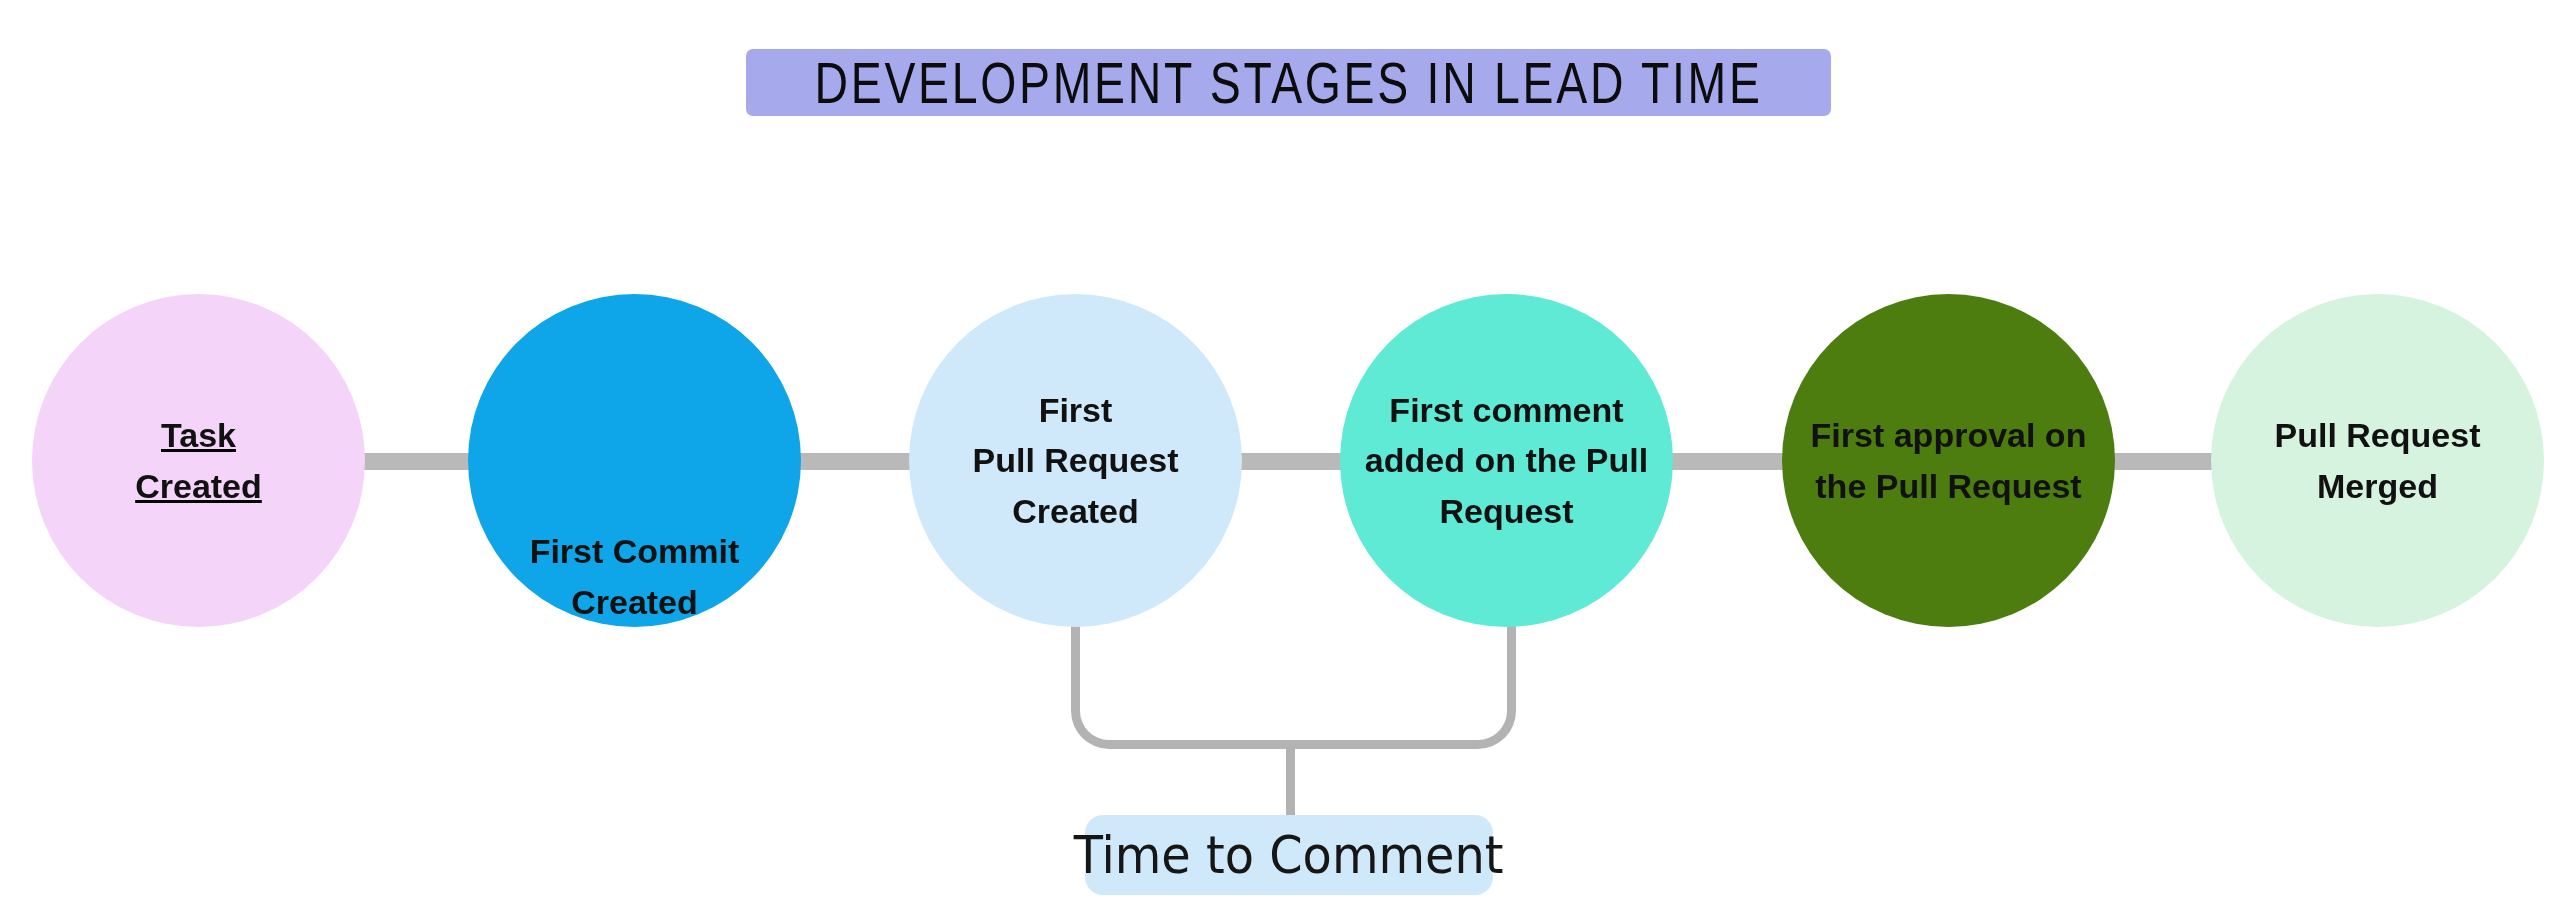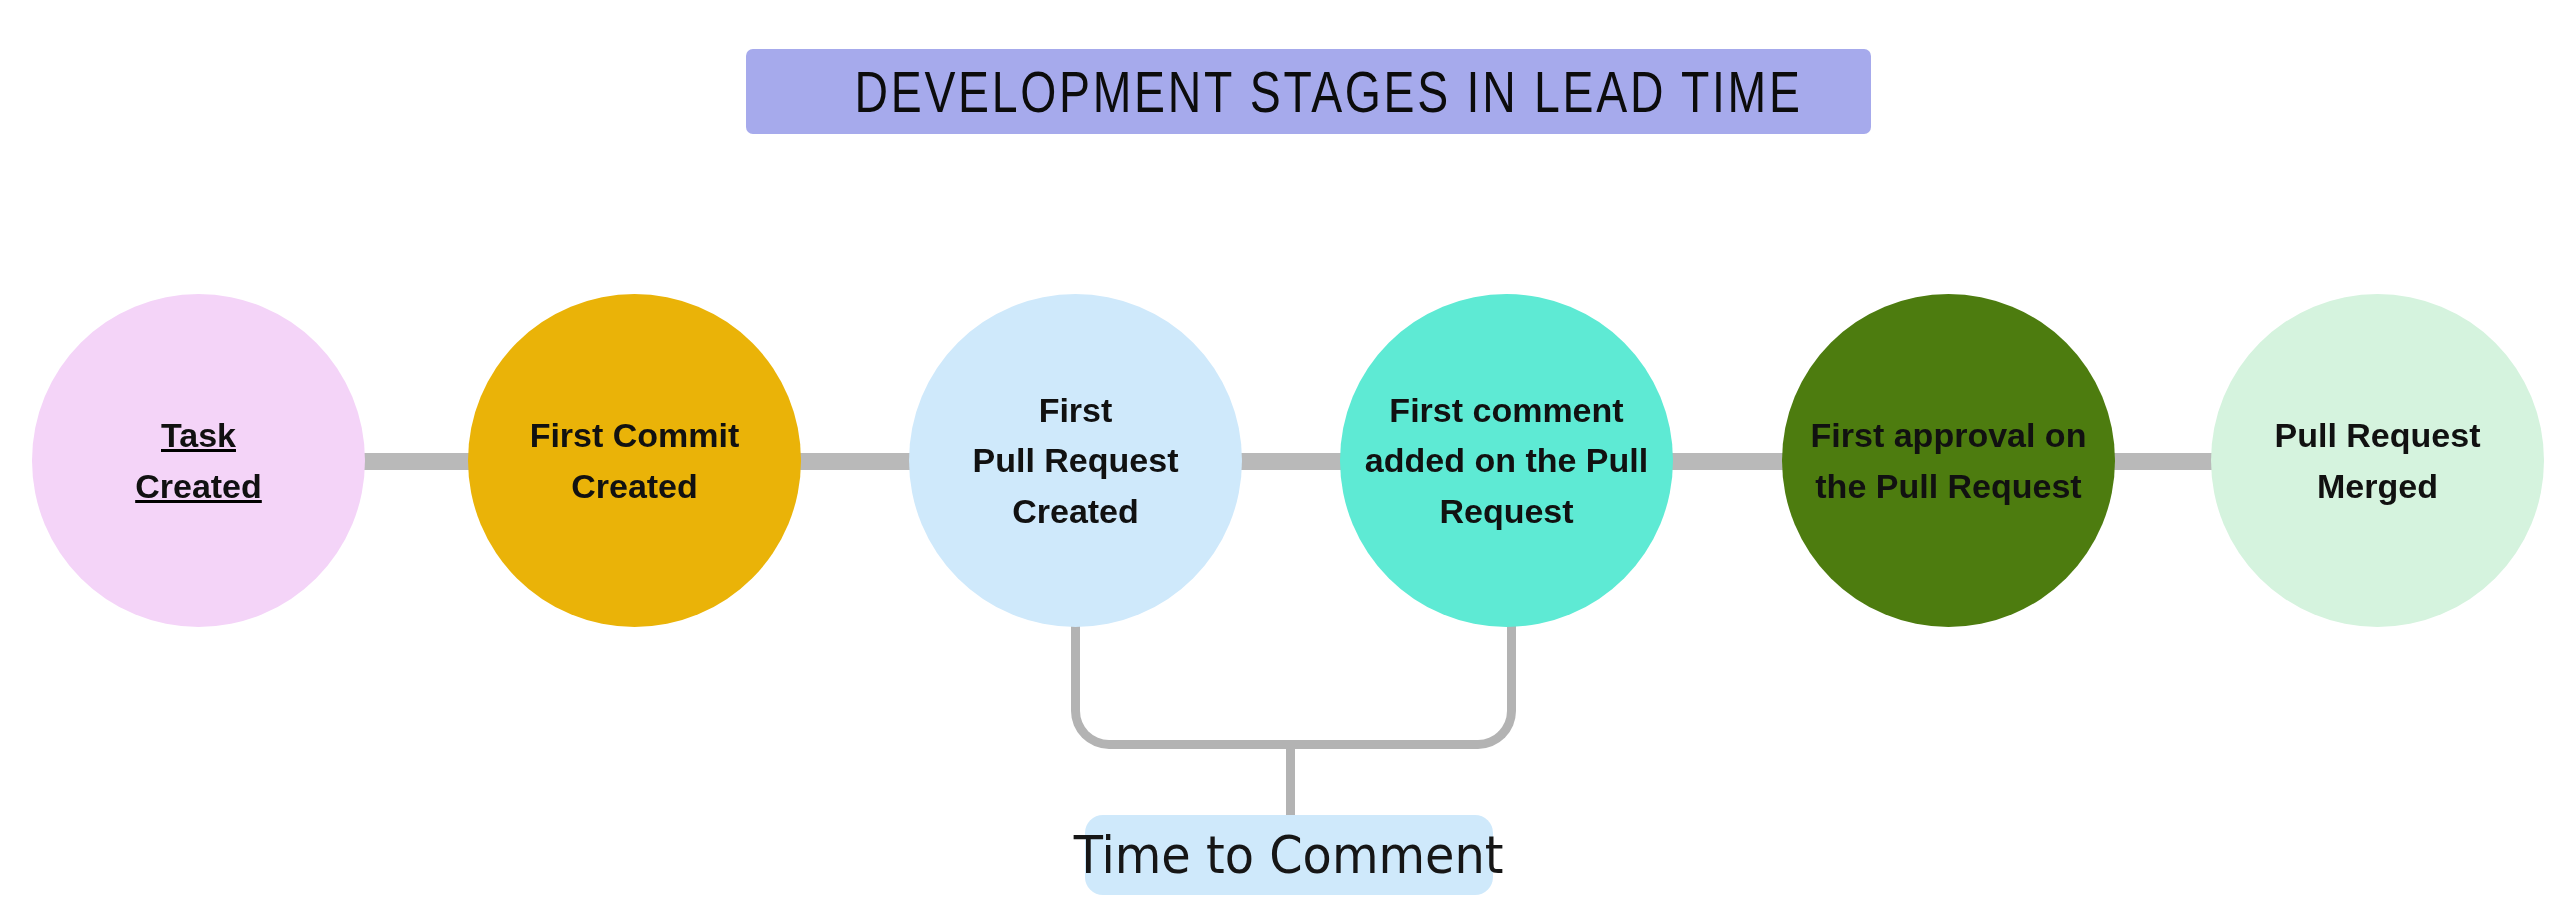--- a/index.html
+++ b/index.html
@@ -9,25 +9,24 @@
     position: relative;
     background: #ffffff;
     overflow: hidden;
     font-family: "Liberation Sans", "DejaVu Sans", sans-serif;
   }
 
   
   .banner {
     position: absolute;
     left: 746px; top: 49px;
-    width: 1085px; height: 85px;
+    width: 1085px; height: 67px;
     border-radius: 6.9px;
     display: flex; align-items: center; justify-content: center;
     z-index: 2;
-    padding-left: 40px;
   }
   .title-text {
     font-size: 58px;
     font-weight: 400;
     letter-spacing: 3.4px;
     color: #0c0c0c;
     white-space: nowrap;
     transform: scaleX(0.80);
     transform-origin: center center;
   }
@@ -118,21 +117,21 @@
 <div class="connector" id="conn1" style="background: rgb(185, 185, 185);"></div>
 <div class="connector" id="conn2" style="background: rgb(185, 185, 185);"></div>
 <div class="connector" id="conn3" style="background: rgb(185, 185, 185);"></div>
 <div class="connector" id="conn4" style="background: rgb(185, 185, 185);"></div>
 <div class="connector" id="conn5" style="background: rgb(185, 185, 185);"></div>
 
 <div class="stage" id="s1" style="background: rgb(244, 212, 248);">
   <span class="stage-label">Task
 Created</span>
 </div>
-<div class="stage" id="s2" style="background: #eab308;">
+<div class="stage" id="s2" style="background: #0ea5e9; align-items: flex-end;">
   <span class="stage-label">First Commit
 Created</span>
 </div>
 <div class="stage" id="s3" style="background: rgb(207, 233, 251);">
   <span class="stage-label">First
 Pull Request
 Created</span>
 </div>
 <div class="stage" id="s4" style="background: #5eead4; justify-content: center;">
   <span class="stage-label">First comment

